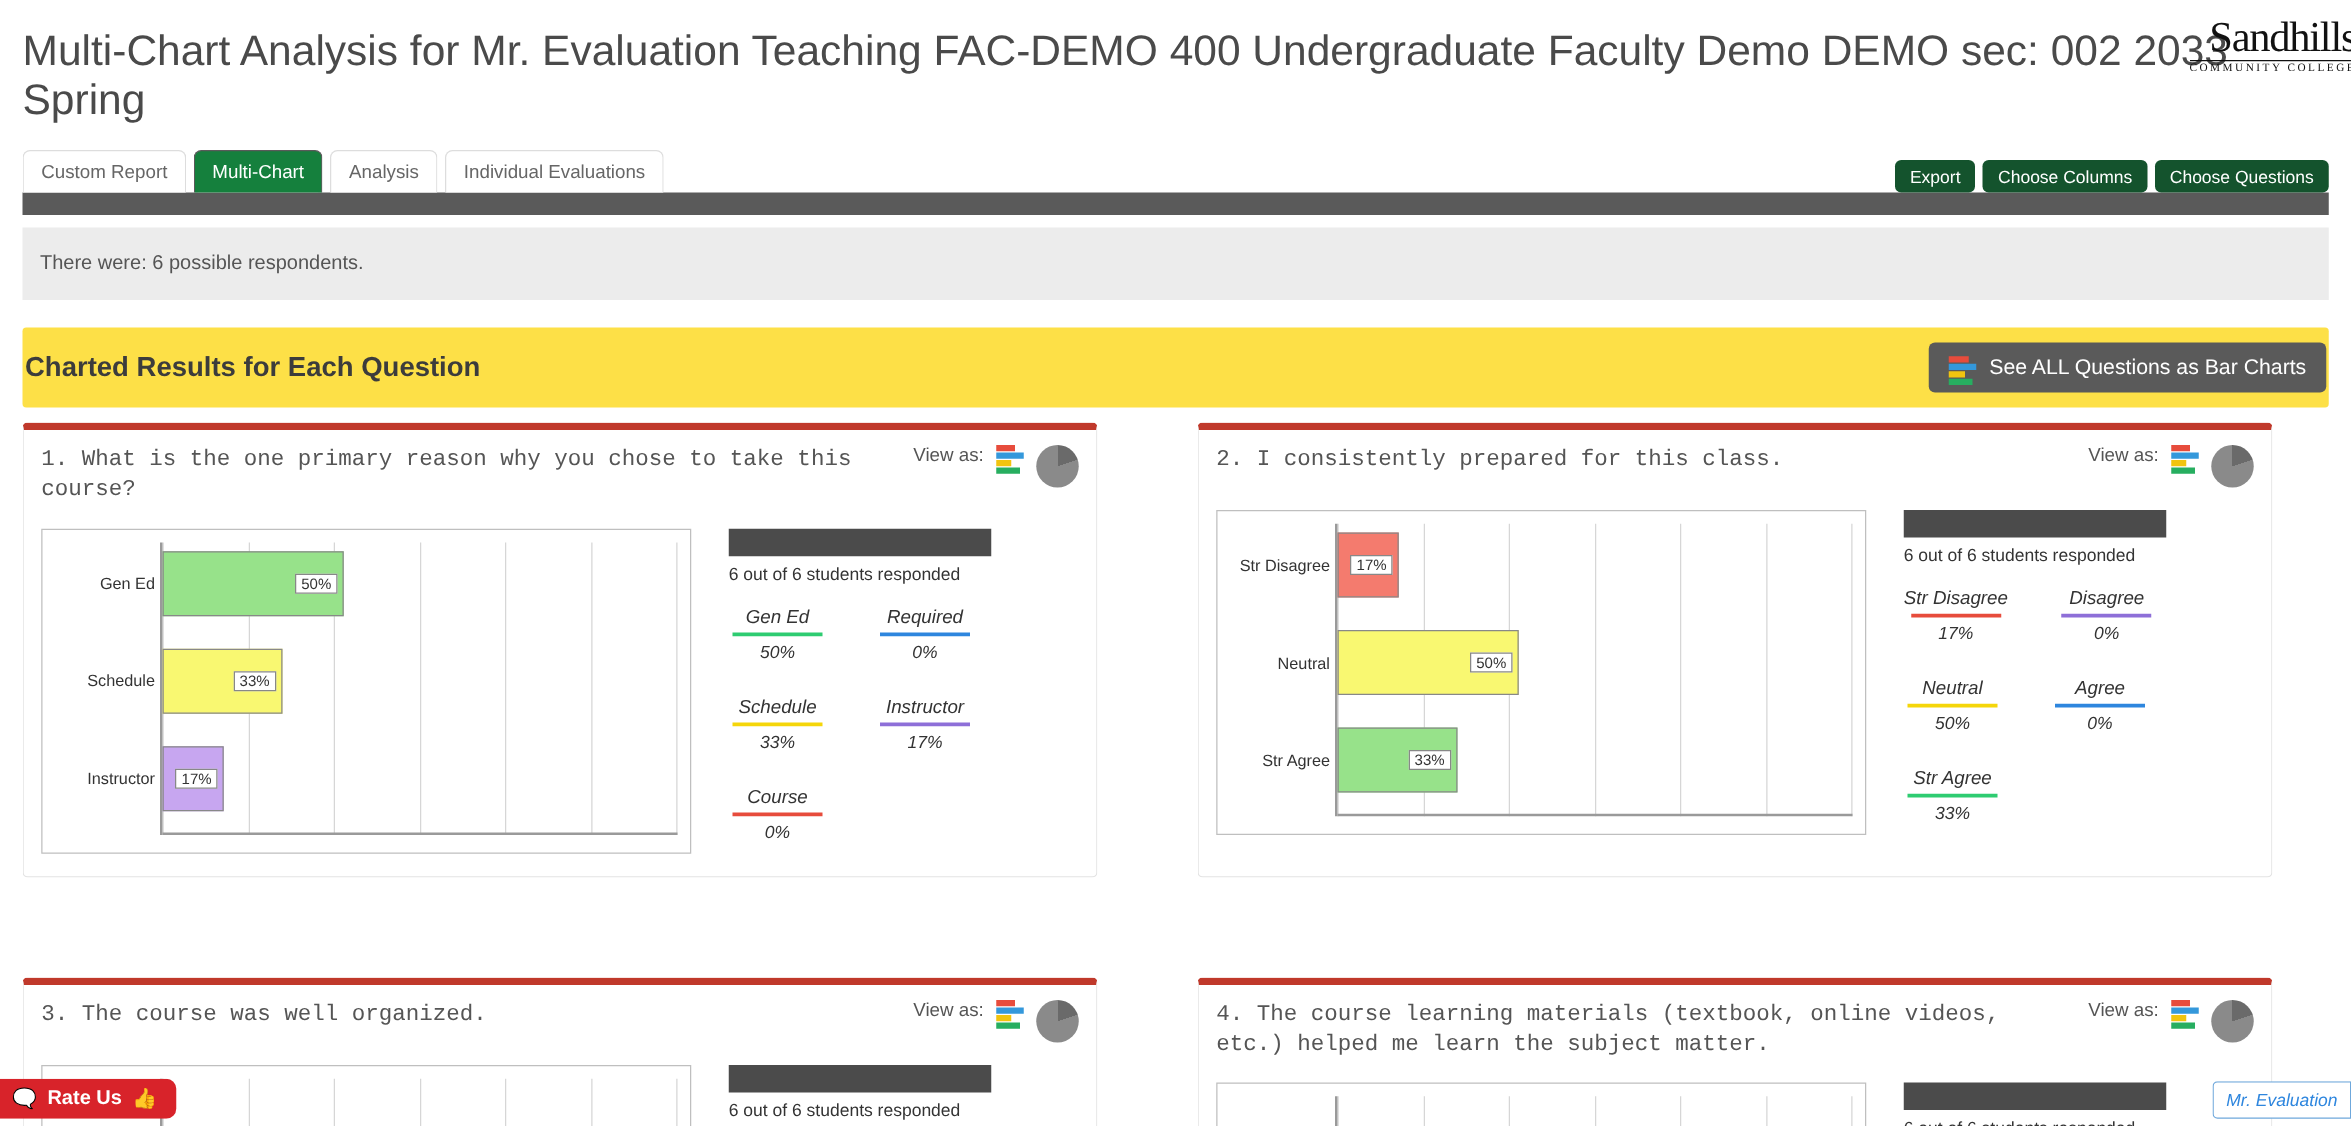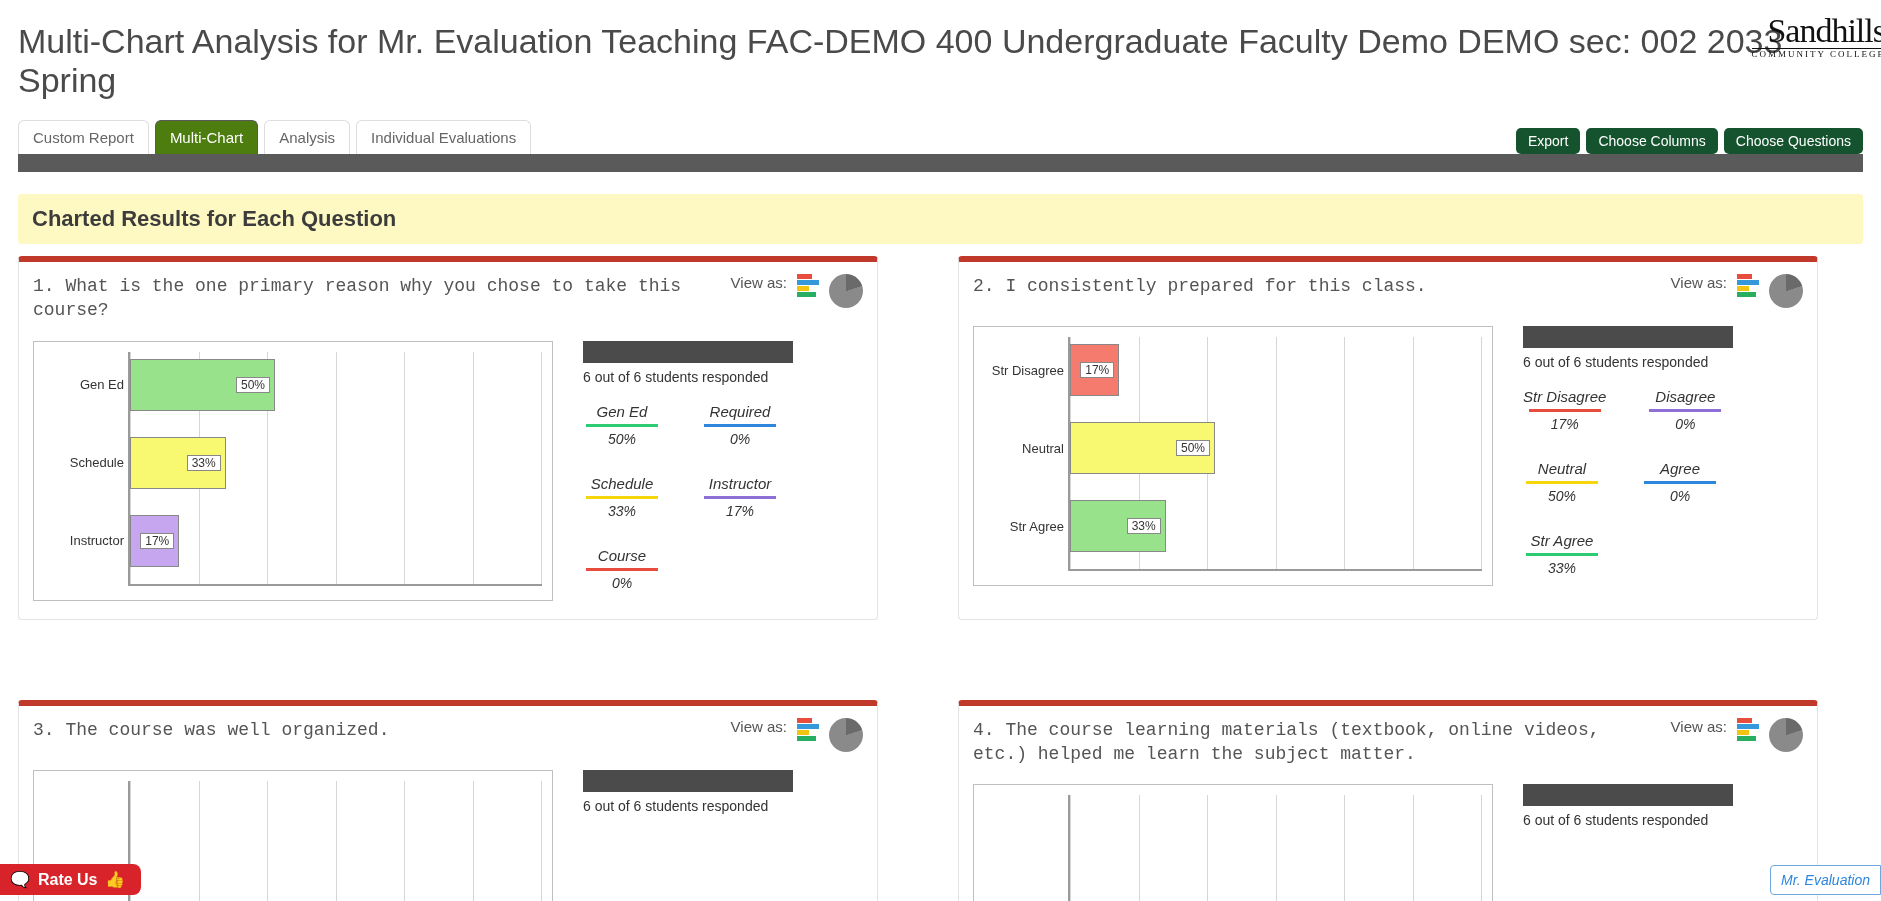--- a/index.html
+++ b/index.html
@@ -24,34 +24,34 @@
     font-size:34px; font-weight:400; color:#4a4a4a; margin-top:22px;
   }
   
   .tabrow { margin-top:20px; display:flex; align-items:flex-end;}
   .tab {
     padding:8px 14px; font-size:15px; color:#666;
     border:1px solid #ddd; border-bottom:none;
     border-radius:6px 6px 0 0; margin-right:6px; background:#fff;
     cursor:pointer;
   }
-  .tab.active { background:#4d7c0f; color:#fff; border-color:#5a5a5a;}
+  .tab.active { background:#15803d; color:#fff; border-color:#5a5a5a;}
   .tabrow .spacer { flex:1;}
   .pillbtn {
     background:#14532d; color:#fff; font-size:14px;
     border-radius:5px; padding:5px 12px; margin-left:6px; cursor:pointer;
   }
   .dark-strip { height:18px; background:#5a5a5a; margin-top:0;}
   .info-banner {
     background:#ececec; color:#555; font-size:16px;
     padding:20px 14px; margin-top:10px;
   }
   .section-header {
-    margin-top:22px; background:#fef9c3;
-    display:flex; align-items:center; padding:12px 14px;
+    margin-top:22px; background:#fde047;
+    display:flex; align-items:center; padding:12px 2px;
     border-radius:3px;
   }
   .section-header .title { font-size:22px; font-weight:700; color:#3c3c3c; flex:1;}
   .bigbtn {
     background:#5a5a5a; border-radius:5px; color:#fff;
     padding:10px 16px; font-size:17px; display:flex; align-items:center;
     gap:10px; margin-left:14px; cursor:pointer;
   }
   .mini-bar-icon { width:22px; height:18px; display:inline-block;}
   .mini-bar-icon span{display:block;height:5px;margin-bottom:1px;}
@@ -150,23 +150,33 @@
     <div class="tab active">Multi-Chart</div>
     <div class="tab">Analysis</div>
     <div class="tab">Individual Evaluations</div>
     <div class="spacer"></div>
     <div class="pillbtn">Export</div>
     <div class="pillbtn">Choose Columns</div>
     <div class="pillbtn">Choose Questions</div>
   </div>
   <div class="dark-strip"></div>
 
+  <div class="info-banner">There were: 6 possible respondents.</div>
 
   <div class="section-header">
     <div class="title">Charted Results for Each Question</div>
+    <div class="bigbtn">
+      <span class="mini-bar-icon">
+        <span class="r"></span>
+          <span class="b"></span>
+          <span class="y"></span>
+          <span class="g"></span>
+      </span>
+      <span>See ALL Questions as Bar Charts</span>
+    </div>
   </div>
 
   <div class="cards" id="cards">
       <div class="card">
         <div class="card-head">
           <div class="q-text">1.  What is the one primary reason why you chose to take this course?</div>
           <div class="viewas">
             <span>View as:</span>
             <span class="mini-bar-icon">
               <span class="r"></span>

